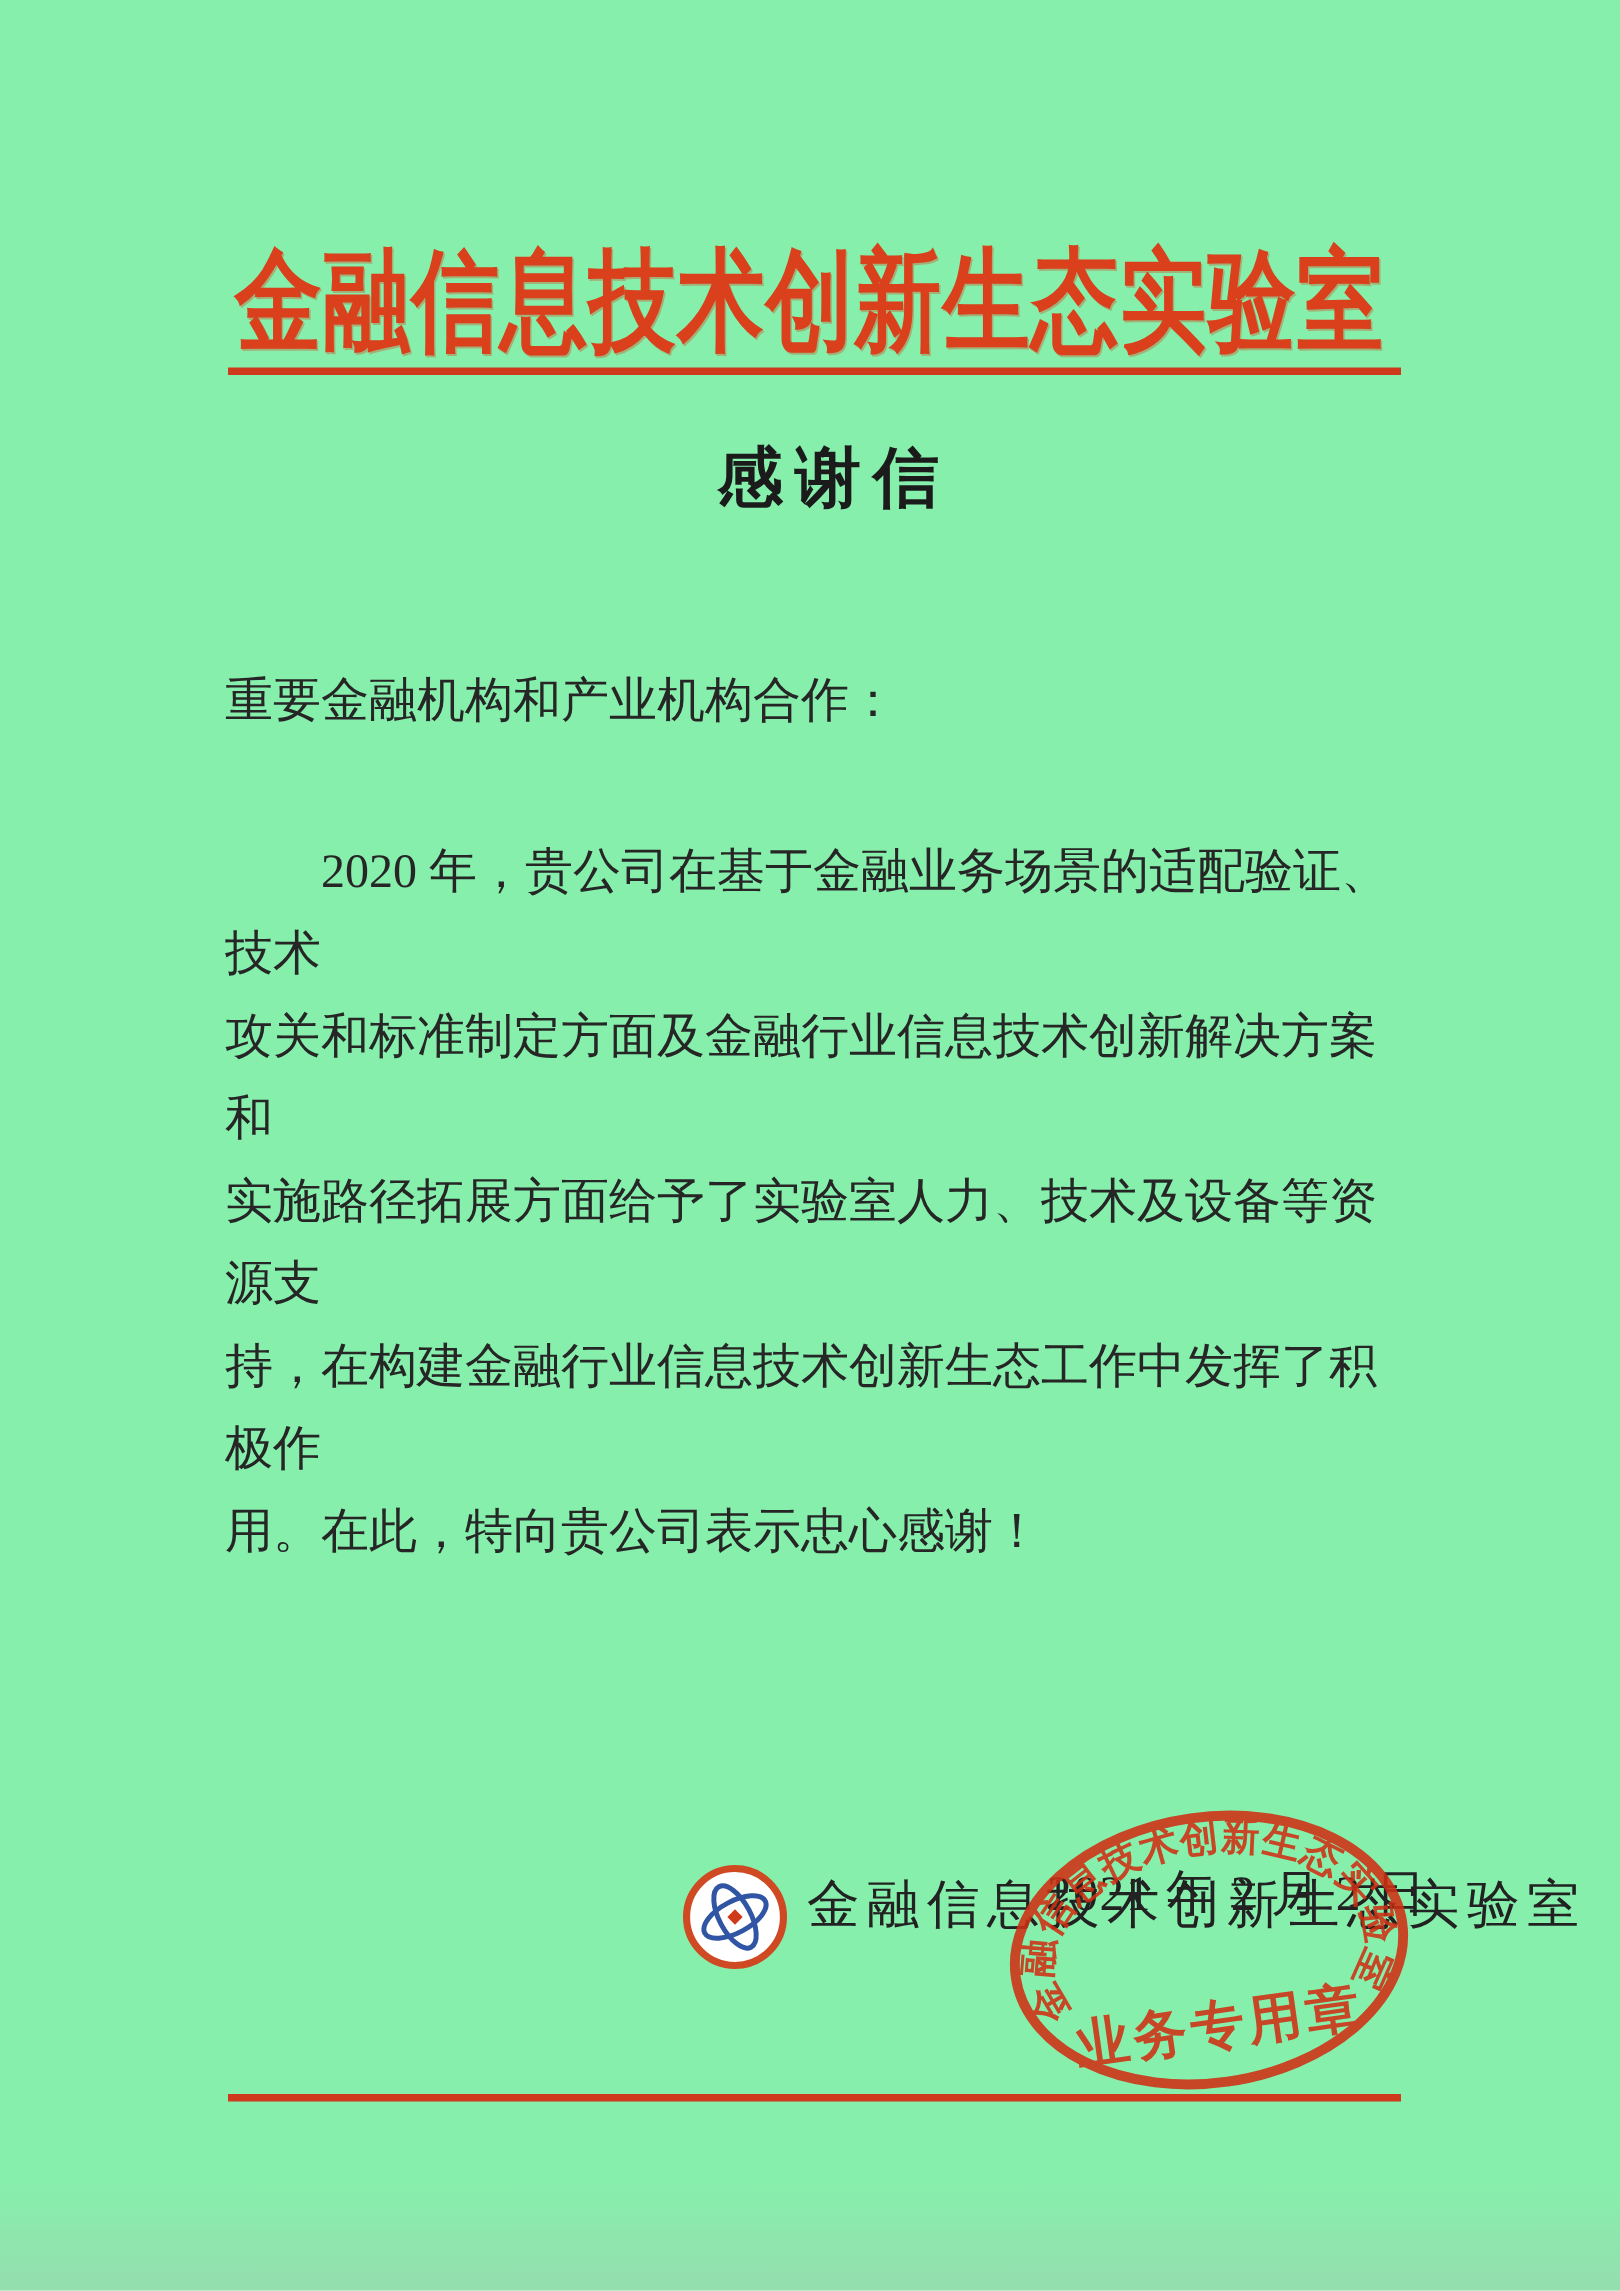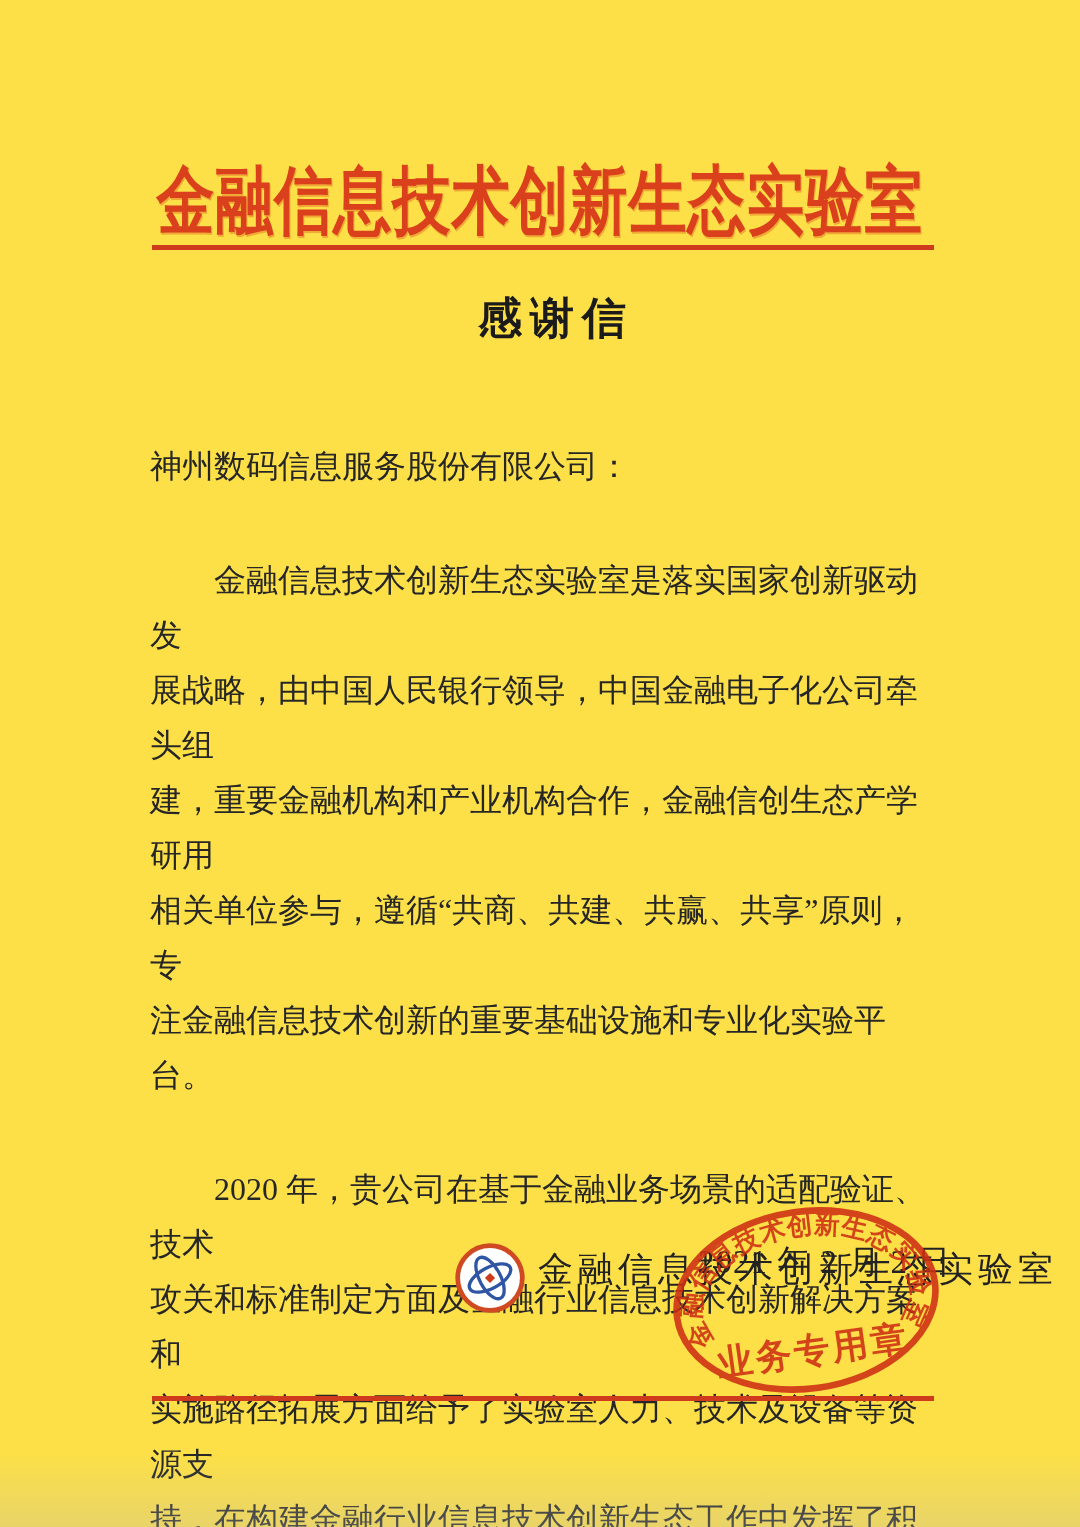--- a/index.html
+++ b/index.html
@@ -1,21 +1,21 @@
 <!DOCTYPE html>
 <html><head>
 <meta charset="utf-8">
 <style>
   * { margin:0; padding:0; box-sizing:border-box; }
   html,body { background:#e9e9e7; }
   .page {
     position:relative;
     width:1080px; height:1527px;
     margin:0 auto;
-    background:#fde047;
+    background:#86efac;
     overflow:hidden;
     font-family:"Liberation Serif","DejaVu Serif",serif;
   }
   .page::after {
     content:'';
     position:absolute; left:0; right:0; bottom:0; height:75px;
     background:linear-gradient(to bottom, rgba(190,190,186,0), rgba(184,184,180,0.30));
     pointer-events:none;
   }
   .letterhead-title {
@@ -84,26 +84,21 @@
 
 <div class="page">
 
   <div class="letterhead-title">金融信息技术创新生态实验室</div>
 
   <div class="rule rule-top"></div>
 
   <div class="letter-title">感谢信</div>
 
   <div class="letter-body">
-    <div>神州数码信息服务股份有限公司：</div>
-    <div class="letter-paragraph">　　金融信息技术创新生态实验室是落实国家创新驱动发
-展战略，由中国人民银行领导，中国金融电子化公司牵头组
-建，重要金融机构和产业机构合作，金融信创生态产学研用
-相关单位参与，遵循“共商、共建、共赢、共享”原则，专
-注金融信息技术创新的重要基础设施和专业化实验平台。</div>
+    <div>重要金融机构和产业机构合作：</div>
     <div class="letter-paragraph">　　2020 年，贵公司在基于金融业务场景的适配验证、技术
 攻关和标准制定方面及金融行业信息技术创新解决方案和
 实施路径拓展方面给予了实验室人力、技术及设备等资源支
 持，在构建金融行业信息技术创新生态工作中发挥了积极作
 用。在此，特向贵公司表示忠心感谢！</div>
     
   </div>
 
   <svg class="lab-logo" viewBox="0 0 80 80">
     <circle cx="40" cy="40" r="34" fill="#ffffff" stroke="#cf4a22" stroke-width="5"></circle>

